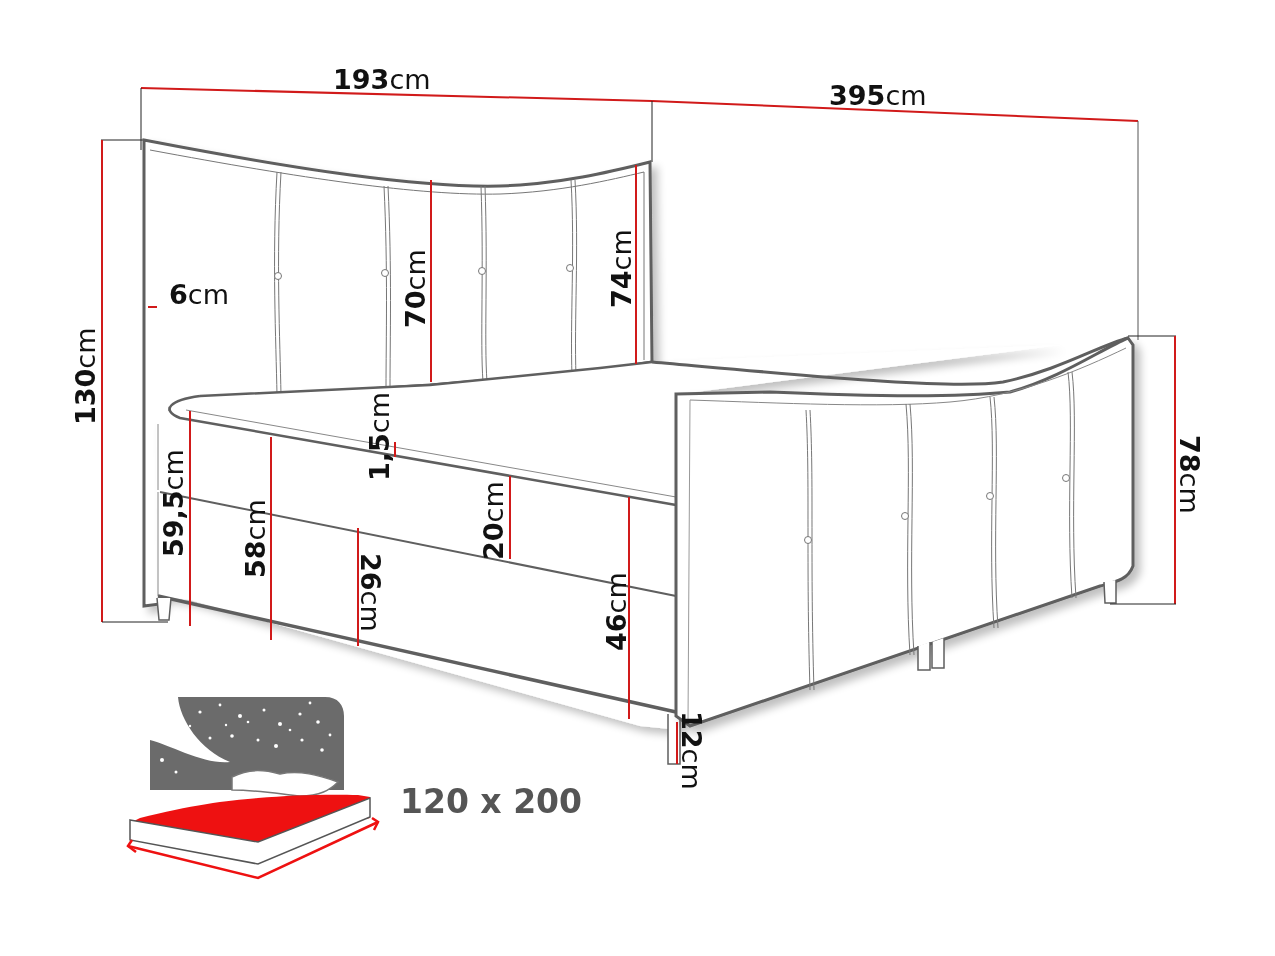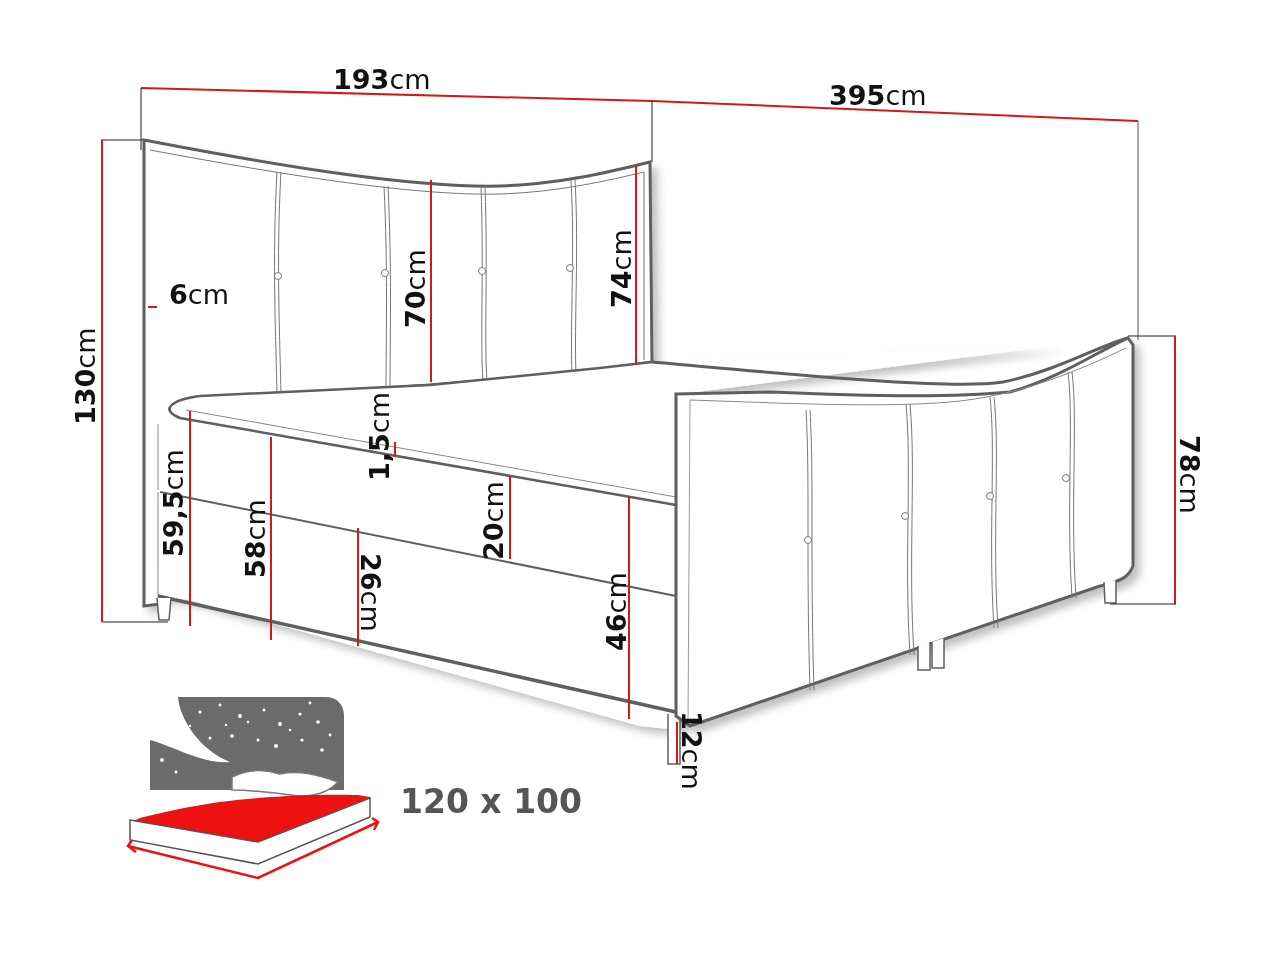--- a/index.html
+++ b/index.html
@@ -161,13 +161,13 @@
 <div class="lbl v" style="left:366px; top:481px;"><b>1,5</b><span class="u">cm</span></div>
 <div class="lbl v" style="left:160px; top:557px;"><b>59,5</b><span class="u">cm</span></div>
 <div class="lbl v" style="left:242px; top:578px;"><b>58</b><span class="u">cm</span></div>
 <div class="lbl v" style="left:480px; top:560px;"><b>20</b><span class="u">cm</span></div>
 <div class="lbl v" style="left:603px; top:651px;"><b>46</b><span class="u">cm</span></div>
 
 <div class="lbl v90" style="left:384px; top:553px;"><b>26</b><span class="u">cm</span></div>
 <div class="lbl v90" style="left:1203px; top:435px;"><b>78</b><span class="u">cm</span></div>
 <div class="lbl v90" style="left:705px; top:711px;"><b>12</b><span class="u">cm</span></div>
 
-<div class="size-text">120 x 100</div>
+<div class="size-text">120 x 200</div>
 
 </body></html>

